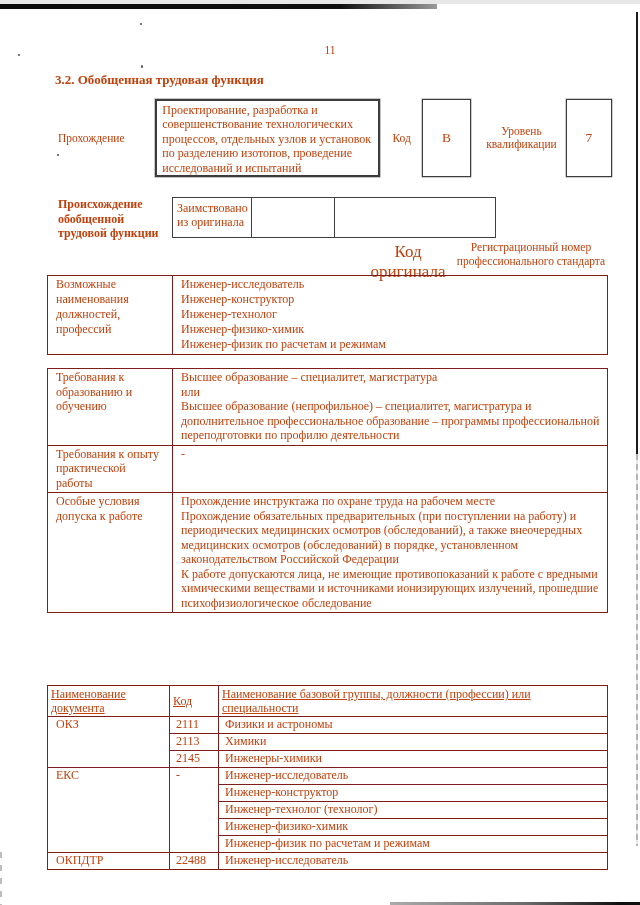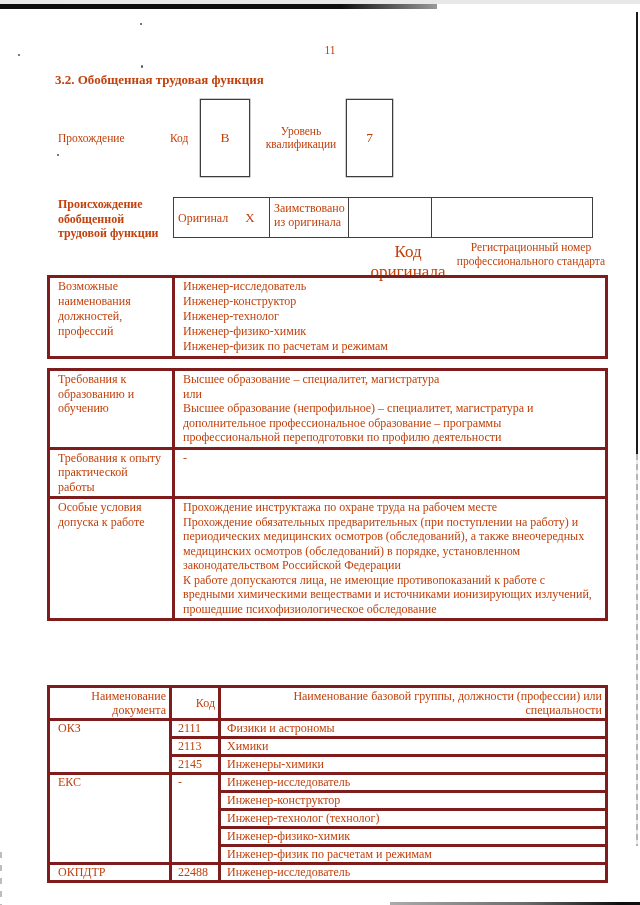--- a/index.html
+++ b/index.html
@@ -45,30 +45,30 @@
   .oc { border:1px solid #3f3f3f; height:41px; padding:3px 4px; line-height:14px; margin-left:-1px; }
   .oc1 { width:97px; margin-left:0; display:flex; align-items:center; }
   .oc1 .xmark { margin-left:17px; font-size:13px; }
   .oc2 { width:80px; }
   .oc3 { width:84px; }
   .oc4 { width:162px; }
   .origin-sub1 { position:absolute; left:358px; top:238px; width:100px; text-align:center; font-size:17px; }
   .origin-sub2 { position:absolute; left:448px; top:236px; width:166px; text-align:center; font-size:11.5px; line-height:14px; }
   
   table.t { position:absolute; left:47px; width:561px; border-collapse:collapse; font-size:12px; }
-  table.t td, table.t th { border:3px solid #7f1d1d; vertical-align:top; }
+  table.t td, table.t th { border:1px solid #7f1d1d; vertical-align:top; }
   table.possible { top:271px; }
   table.possible td { line-height:15px; padding:1px 6px 2px 8px; }
   table.possible td.lbl { width:125px; }
   table.reqs { top:364px; }
   table.reqs td { line-height:14.5px; padding:1px 6px 2px 8px; }
   table.reqs td.lbl { width:125px; padding-right:9px; }
   .add-title { position:absolute; left:55px; top:657px; font-size:12px; }
   table.add { top:681px; }
-  table.add th { font-weight:normal; text-align:right; vertical-align:middle; line-height:14px; padding:1px 3px; }
+  table.add th { font-weight:normal; text-align:left; vertical-align:middle; line-height:14px; padding:1px 3px;text-decoration:underline; }
   table.add th.h1 { width:122px; }
   table.add th.h2 { width:49px; }
   table.add td { line-height:15px; height:17px; padding:0 4px 0 6px; }
   table.add td.doc { padding-left:8px; }
 </style>
 </head>
 <body>
 
 <div class="page">
 
@@ -80,33 +80,30 @@
   <div class="speck s1"></div>
   <div class="speck s2"></div>
   <div class="speck s3"></div>
   <div class="speck s4"></div>
 
   <div class="pagenum">11</div>
   <div class="heading">3.2. Обобщенная трудовая функция</div>
 
   <div class="gtf-row">
     <div class="gtf-name-label">Прохождение</div>
+    <div class="gtf-namebox">Проектирование, разработка и совершенствование технологических процессов, отдельных узлов и установок по разделению изотопов, проведение исследований и испытаний</div>
     <div class="gtf-code-label">Код</div>
     <div class="gtf-codebox">В</div>
     <div class="gtf-level-label">Уровень квалификации</div>
     <div class="gtf-levelbox">7</div>
   </div>
 
   <div class="origin-row">
     <div class="origin-label">Происхождение обобщенной трудовой функции</div>
     <div class="origin-table">
-      <div class="oc oc1">
-        <span>Оригинал</span>
-        <span class="xmark">X</span>
-      </div>
       <div class="oc oc2">Заимствовано из оригинала</div>
       <div class="oc oc3"></div>
       <div class="oc oc4"></div>
     </div>
   </div>
   <div class="origin-sub1">Код оригинала</div>
   <div class="origin-sub2">Регистрационный номер профессионального стандарта</div>
 
   <table class="t possible">
     <tbody>

